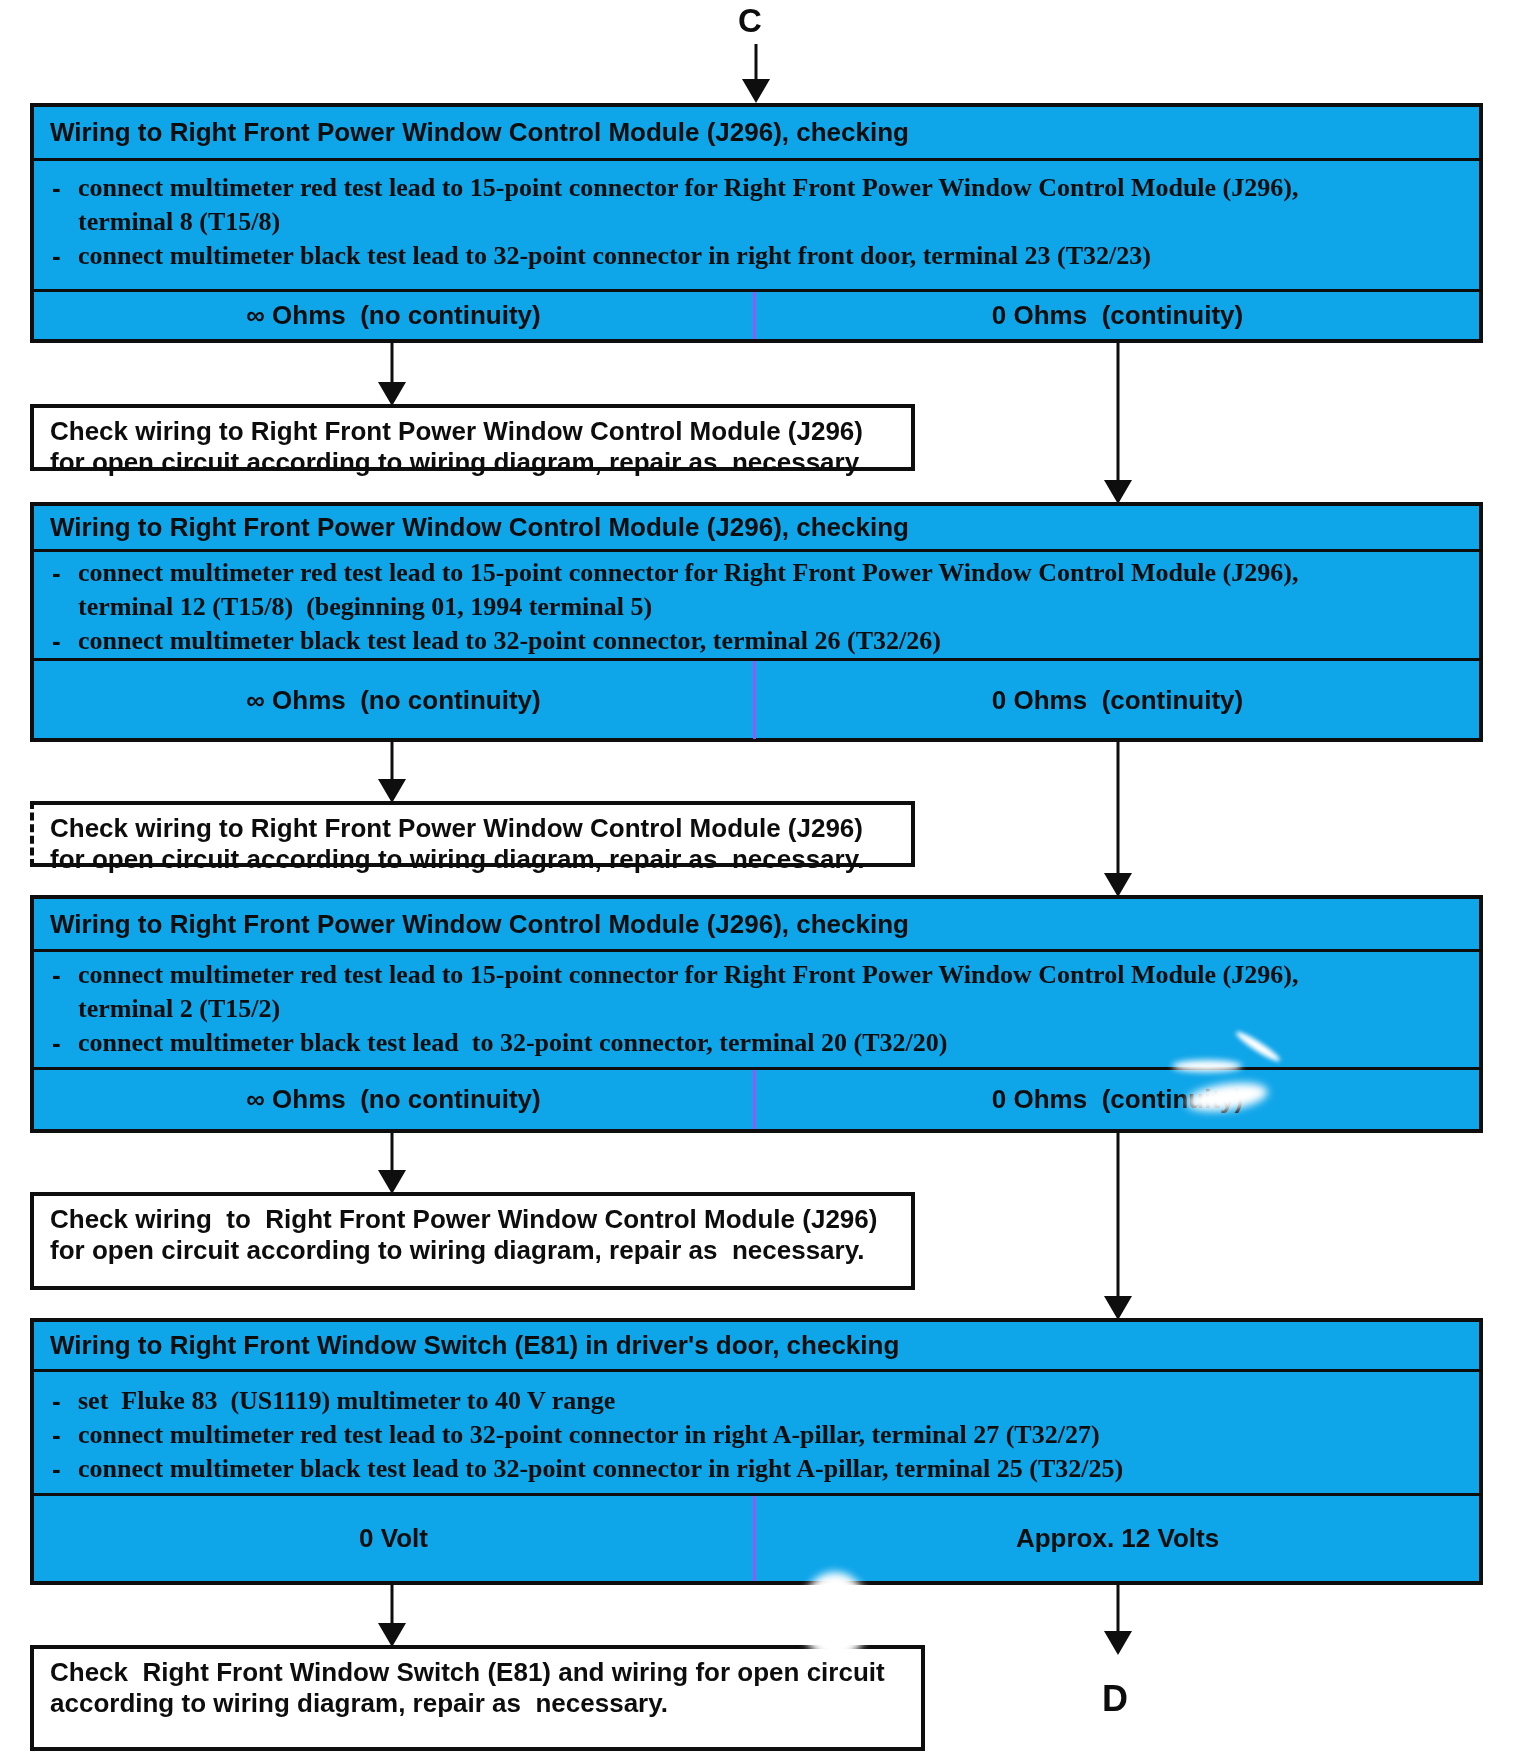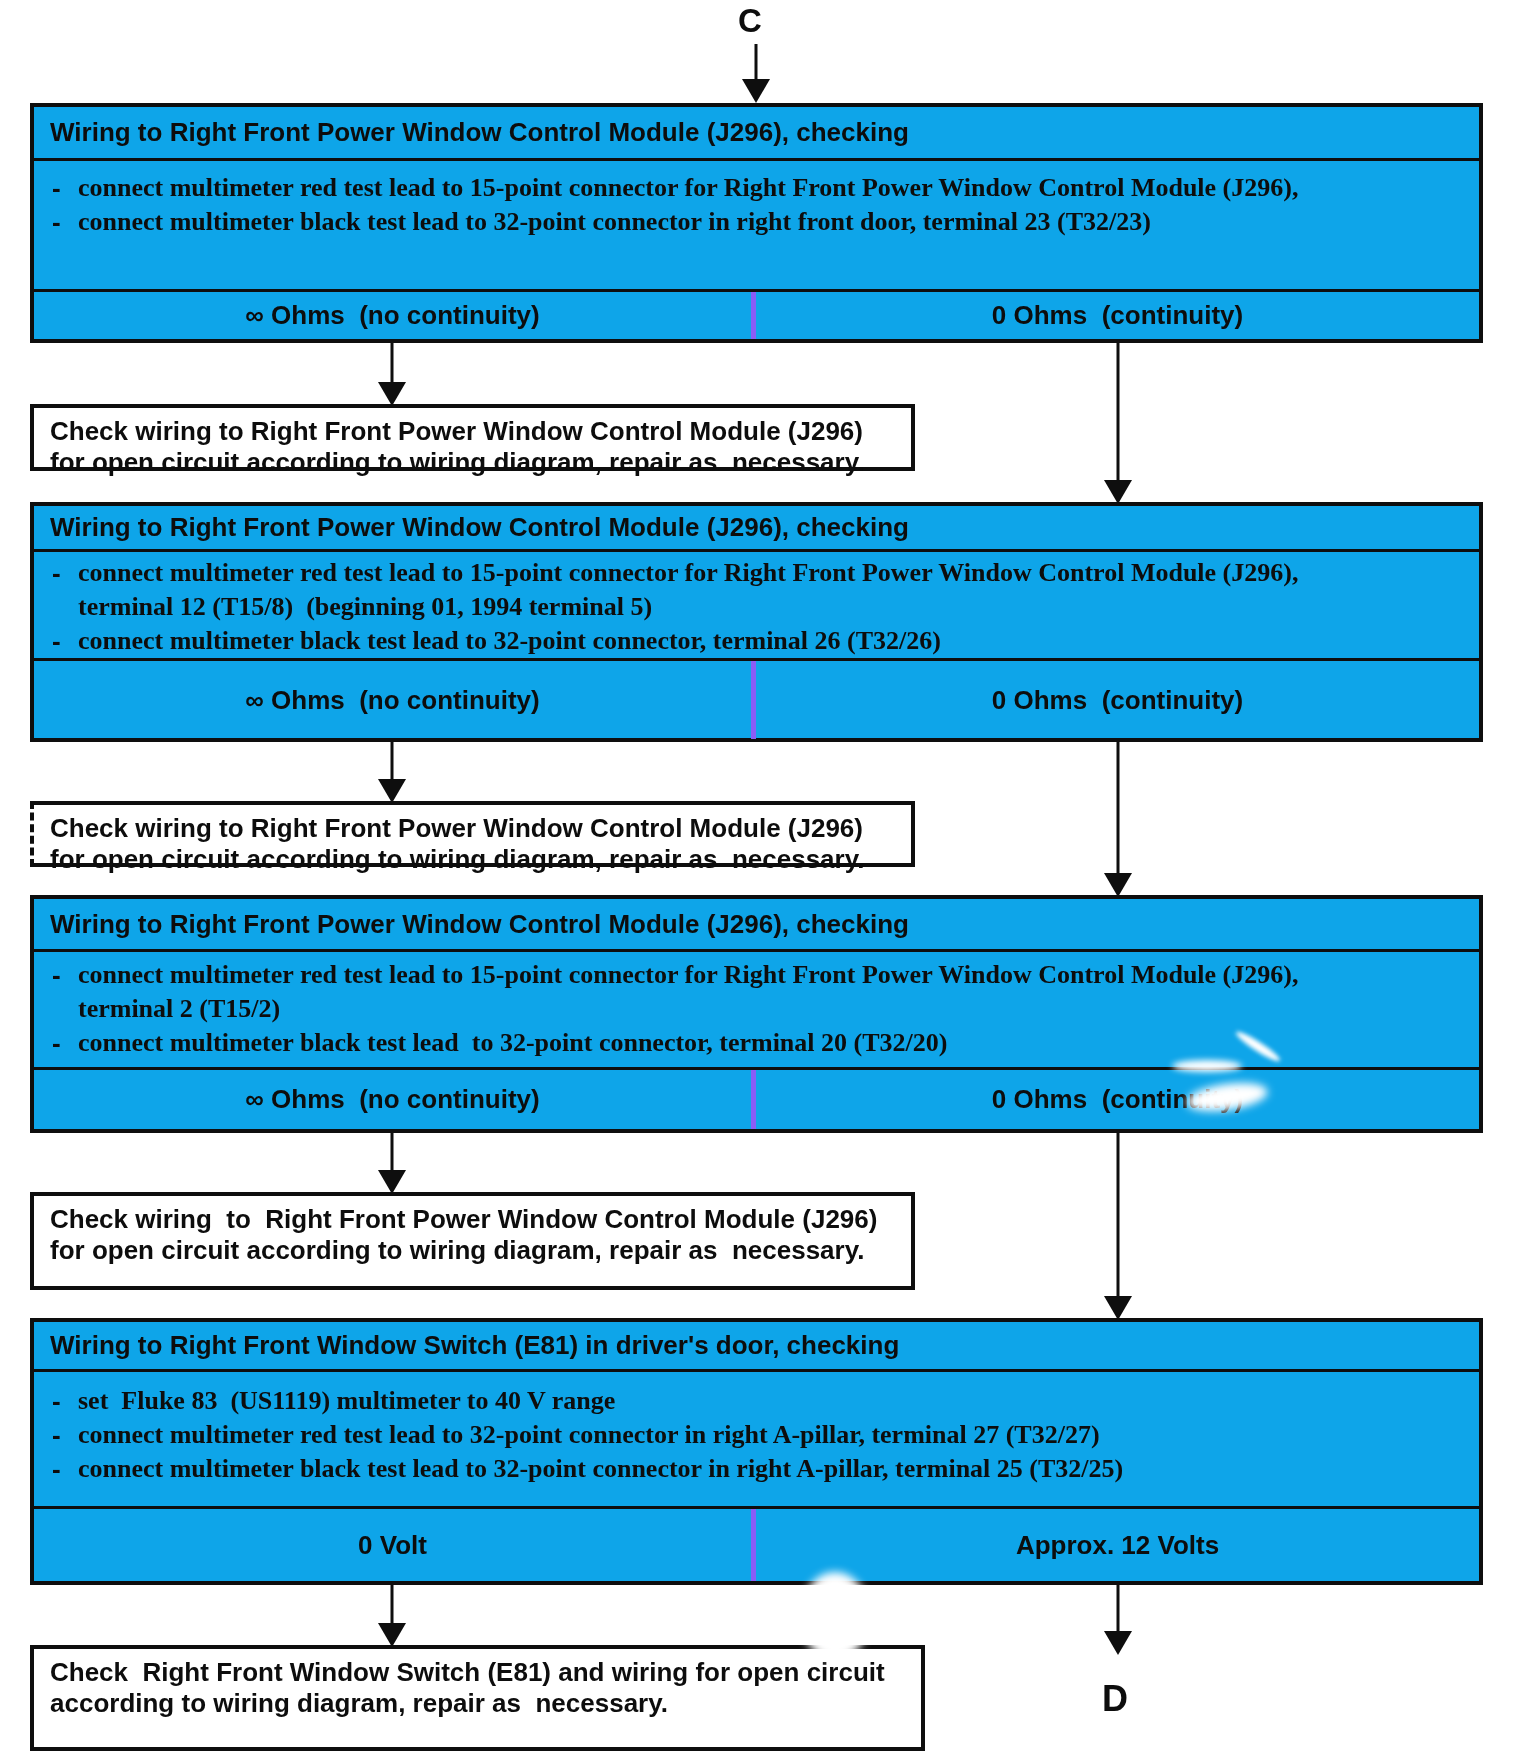--- a/index.html
+++ b/index.html
@@ -58,21 +58,21 @@
   .bullet { display: flex; }
   .bullet .dash { flex: 0 0 26px; }
   .bullet .bl { flex: 1 1 auto; font-family: Liberation Serif, serif; }
   .bullet .ln { display: block; }
   .step-results {
     flex: 0 0 auto;
     border-top: 3px solid #0e0e0e;
     display: flex; font-size: 26px;
   }
   .cell { display: flex; align-items: center; justify-content: center; }
-  .cell.left { flex: 0 0 722px; border-right: 5px solid #8b5cf6; }
+  .cell.left { flex: 0 0 722px; border-right: 3px solid #8b5cf6; }
   .cell.right { flex: 1 1 auto; }
 
   
   .check {
     position: absolute; left: 30px;
     border: 4px solid #0e0e0e; background: #fff;
     font-size: 26px; line-height: 31px;
     padding: 8px 12px 0 16px;
   }
   .check .ln { display: block; }
@@ -98,20 +98,21 @@
 
   <div class="step" style="top:103px; height:240px;">
     <div class="step-title" style="height:54px;">
       <span class="txt">Wiring to Right Front Power Window Control Module (J296), checking</span>
     </div>
     <div class="step-body">
       <div class="bullet">
         <span class="dash txt">-</span>
         <span class="bl">
           <span class="ln txt">connect multimeter red test lead to 15-point connector for Right Front Power Window Control Module (J296),</span>
+          <span class="ln txt">terminal 8 (T15/8)</span>
         </span>
       </div>
       <div class="bullet">
         <span class="dash txt">-</span>
         <span class="bl">
           <span class="ln txt">connect multimeter black test lead to 32-point connector in right front door, terminal 23 (T32/23)</span>
         </span>
       </div>
     </div>
     <div class="step-results" style="height:50px;">
@@ -241,21 +242,21 @@
           <span class="ln txt">connect multimeter red test lead to 32-point connector in right A-pillar, terminal 27 (T32/27)</span>
         </span>
       </div>
       <div class="bullet">
         <span class="dash txt">-</span>
         <span class="bl">
           <span class="ln txt">connect multimeter black test lead to 32-point connector in right A-pillar, terminal 25 (T32/25)</span>
         </span>
       </div>
     </div>
-    <div class="step-results" style="height:75px;">
+    <div class="step-results" style="height:88px;">
       <div class="cell left">
         <span class="txt">0 Volt</span>
       </div>
       <div class="cell right">
         <span class="txt">Approx. 12 Volts</span>
       </div>
     </div>
   </div>
 
   <div class="arrow" style="left:377px; top:1585px; height:62px;">

